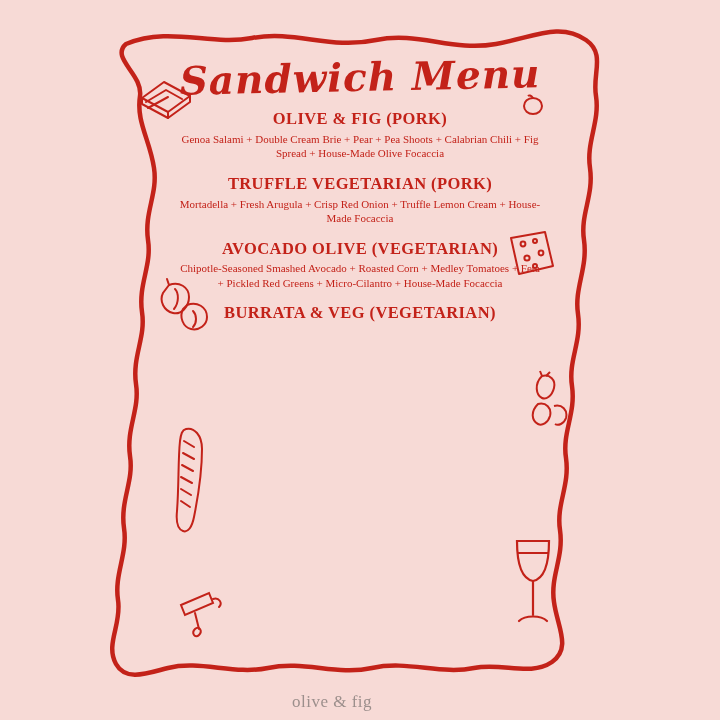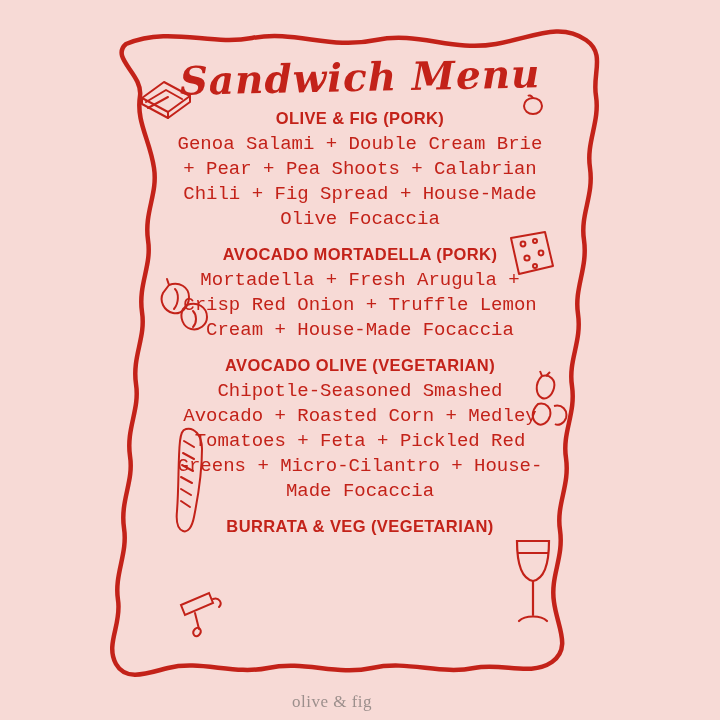--- a/index.html
+++ b/index.html
@@ -45,31 +45,31 @@
     color: #c32219;
     letter-spacing: 1px;
     margin: 18px 0 12px 0;
     line-height: 1;
     transform: rotate(-1.2deg);
   }
   .item {
     margin-bottom: 13px;
   }
   .item-name {
-    font-family: Liberation Sans, sans-serif;
+    font-family: Liberation Serif, serif;
     font-weight: bold;
     font-size: 16.5px;
     letter-spacing: 0.4px;
     color: #c32219;
     margin-bottom: 3px;
     line-height: 1.2;
   }
   .item-desc {
-    font-family: Liberation Mono, monospace;
-    font-size: 19px;
+    font-family: Liberation Serif, serif;
+    font-size: 11px;
     color: #c32219;
     line-height: 1.32;
     padding: 0 26px;
   }
   .footer {
     position: absolute;
     left: 0;
     top: 692px;
     width: 664px;
     text-align: center;
@@ -219,21 +219,21 @@
 
   <div class="content">
     <div class="menu-title">Sandwich Menu</div>
 
     <div class="item">
       <div class="item-name">OLIVE &amp; FIG (PORK)</div>
       <div class="item-desc">Genoa Salami + Double Cream Brie + Pear + Pea Shoots + Calabrian Chili + Fig Spread + House-Made Olive Focaccia</div>
     </div>
 
     <div class="item">
-      <div class="item-name">AVOCADO MORTADELLA (PORK)</div>
+      <div class="item-name">TRUFFLE VEGETARIAN (PORK)</div>
       <div class="item-desc">Mortadella + Fresh Arugula + Crisp Red Onion + Truffle Lemon Cream + House-Made Focaccia</div>
     </div>
 
 
     <div class="item">
       <div class="item-name">AVOCADO OLIVE (VEGETARIAN)</div>
       <div class="item-desc">Chipotle-Seasoned Smashed Avocado + Roasted Corn + Medley Tomatoes + Feta + Pickled Red Greens + Micro-Cilantro + House-Made Focaccia</div>
     </div>
 
     <div class="item">

